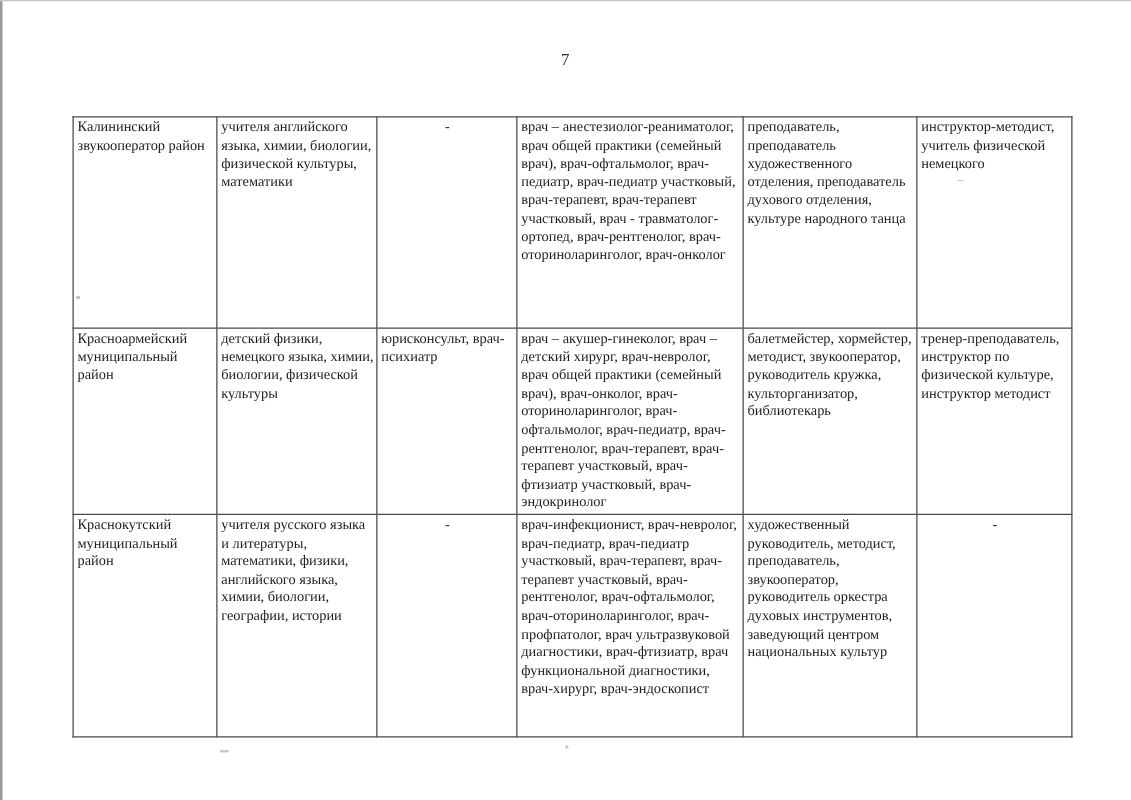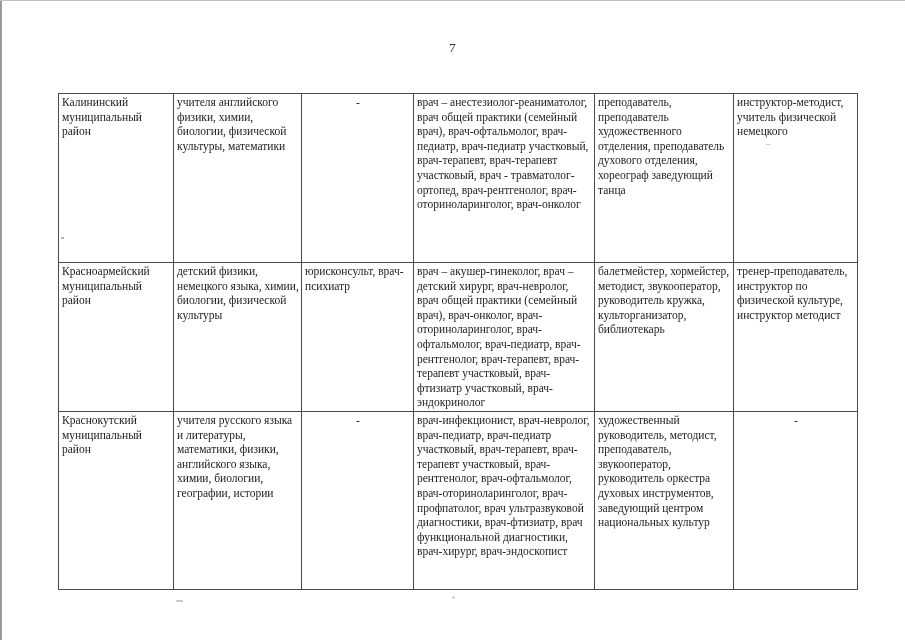--- a/index.html
+++ b/index.html
@@ -90,25 +90,25 @@
     <colgroup>
       <col style="width:115px">
       <col style="width:128px">
       <col style="width:112px">
       <col style="width:181px">
       <col style="width:139px">
       <col style="width:124px">
     </colgroup>
     <tbody>
       <tr class="r0">
-        <td>Калининский муниципальный район</td>
-        <td>учителя английского физики, химии, биологии, физической культуры, математики</td>
+        <td>Калининский звукооператор район</td>
+        <td>учителя английского языка, химии, биологии, физической культуры, математики</td>
         <td class="centered">-</td>
         <td>врач – анестезиолог-реаниматолог, врач общей практики (семейный врач), врач-офтальмолог, врач-педиатр, врач-педиатр участковый, врач-терапевт, врач-терапевт участковый, врач - травматолог-ортопед, врач-рентгенолог, врач-оториноларинголог, врач-онколог</td>
-        <td>преподаватель, преподаватель художественного отделения, преподаватель духового отделения, хореограф заведующий танца</td>
+        <td>преподаватель, преподаватель художественного отделения, преподаватель духового отделения, культуре народного танца</td>
         <td>инструктор-методист, учитель физической немецкого</td>
       </tr>
       <tr class="r1">
         <td>Красноармейский муниципальный район</td>
         <td>детский физики, немецкого языка, химии, биологии, физической культуры</td>
         <td>юрисконсульт, врач-психиатр</td>
         <td>врач – акушер-гинеколог, врач – детский хирург, врач-невролог, врач общей практики (семейный врач), врач-онколог, врач-оториноларинголог, врач-офтальмолог, врач-педиатр, врач-рентгенолог, врач-терапевт, врач-терапевт участковый, врач-фтизиатр участковый, врач-эндокринолог</td>
         <td>балетмейстер, хормейстер, методист, звукооператор, руководитель кружка, культорганизатор, библиотекарь</td>
         <td>тренер-преподаватель, инструктор по физической культуре, инструктор методист</td>
       </tr>

